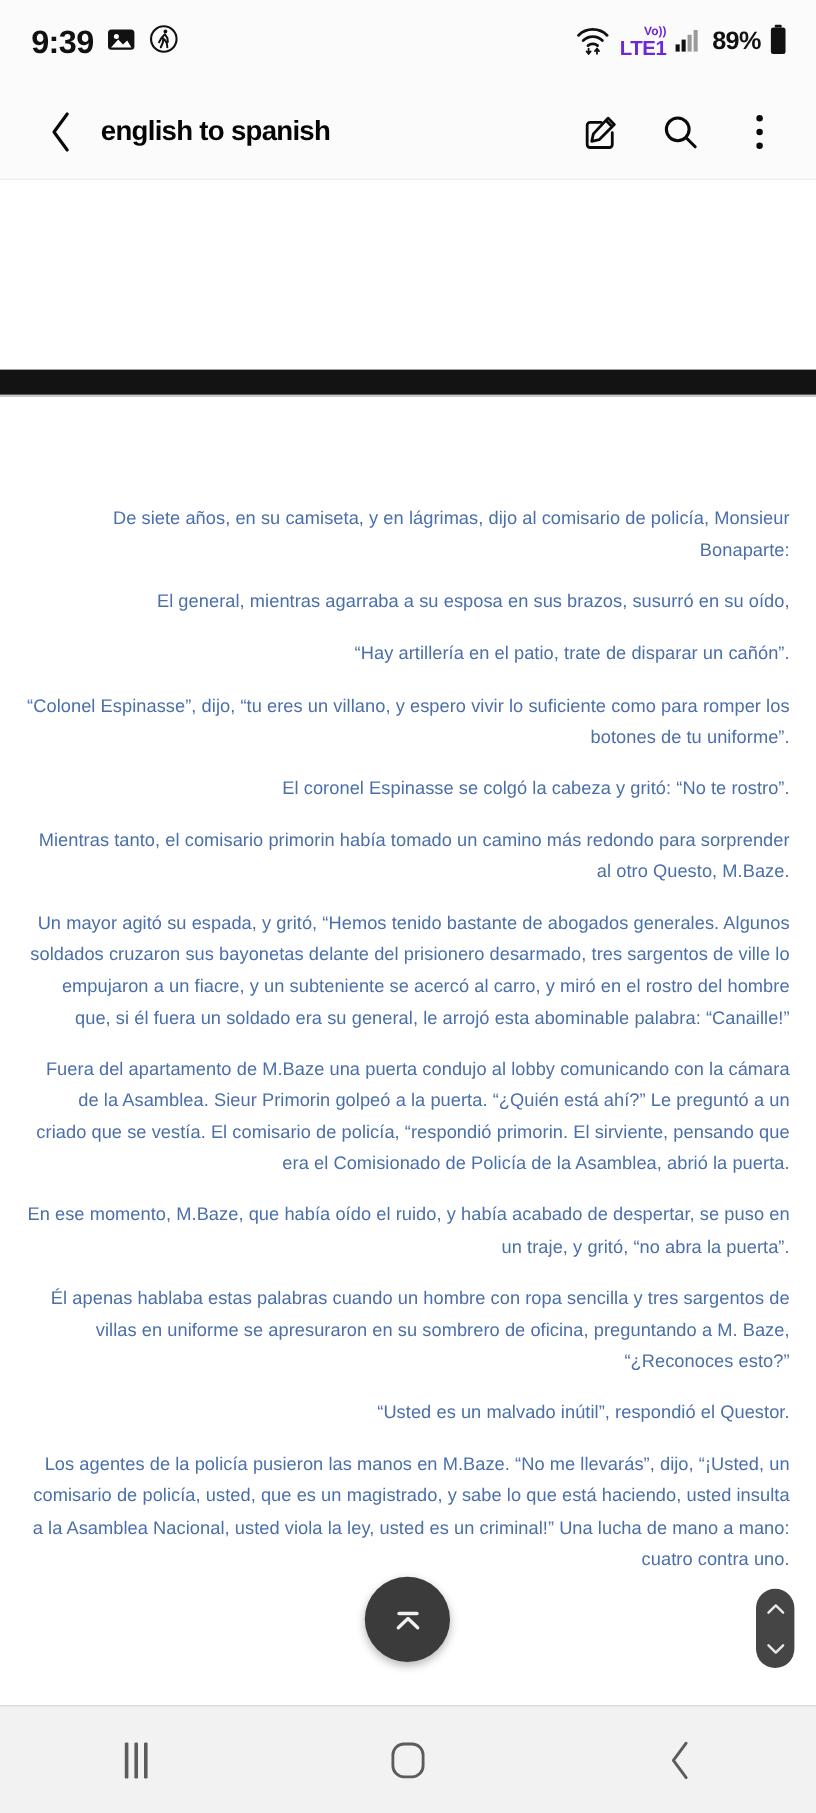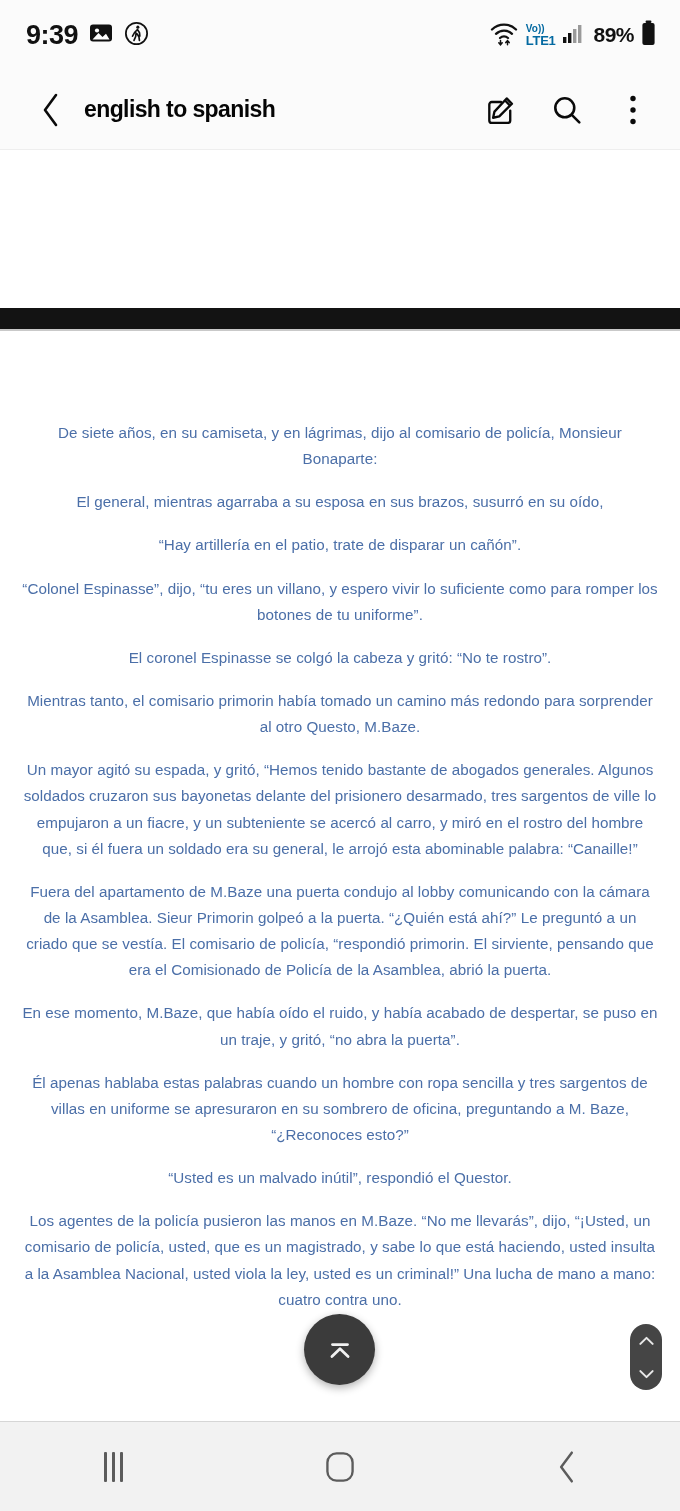--- a/index.html
+++ b/index.html
@@ -16,25 +16,25 @@
     position:absolute; top:0; left:0; width:680px; height:70px;
     background:#fbfbfb;
     display:flex; align-items:center; justify-content:space-between;
     padding:0 24px 0 26px;
   }
   .sb-left { display:flex; align-items:center; gap:11px; }
   .sb-clock { font-size:27px; font-weight:700; color:#111; letter-spacing:-0.5px; }
   .sb-right { display:flex; align-items:center; gap:7px; }
   .sb-batt-text { font-size:21px; font-weight:700; color:#111; letter-spacing:-0.5px; }
   .volte-stack {
-    display:flex; flex-direction:column; align-items:flex-start;
-    line-height:1; color:#0369a1; font-weight:700;
+    display:flex; flex-direction:column; align-items:flex-end;
+    line-height:1; color:#6d28d9; font-weight:700;
   }
   .volte-stack .v1 { font-size:10px; }
-  .volte-stack .v2 { font-size:13px; letter-spacing:-0.3px; }
+  .volte-stack .v2 { font-size:17px; letter-spacing:-0.3px; }
 
   
   .appbar {
     position:absolute; top:70px; left:0; width:680px; height:80px;
     background:#fbfbfb;
     display:flex; align-items:center;
     padding:0 22px 0 34px;
     border-bottom:1px solid #eeeeee;
   }
   .back-btn {
@@ -64,21 +64,21 @@
     position:absolute; top:331px; left:0; width:680px; height:1086px;
     background:#fff; overflow:hidden;
   }
   .doc-inner { padding:89px 22px 0 22px; }
   .para {
     color:#4b6fa8;
     font-size:15.2px;
     line-height:1.72;
     margin-bottom:17px;
     letter-spacing:0.05px;
-    text-align:center;
+    text-align:right;
   }
 
   
   .fab {
     position:absolute; left:304px; top:1314px;
     width:71px; height:71px; border-radius:50%;
     background:#3b3b3b;
     box-shadow:0 3px 8px rgba(0,0,0,0.30);
     display:flex; align-items:center; justify-content:center;
     cursor:pointer;

